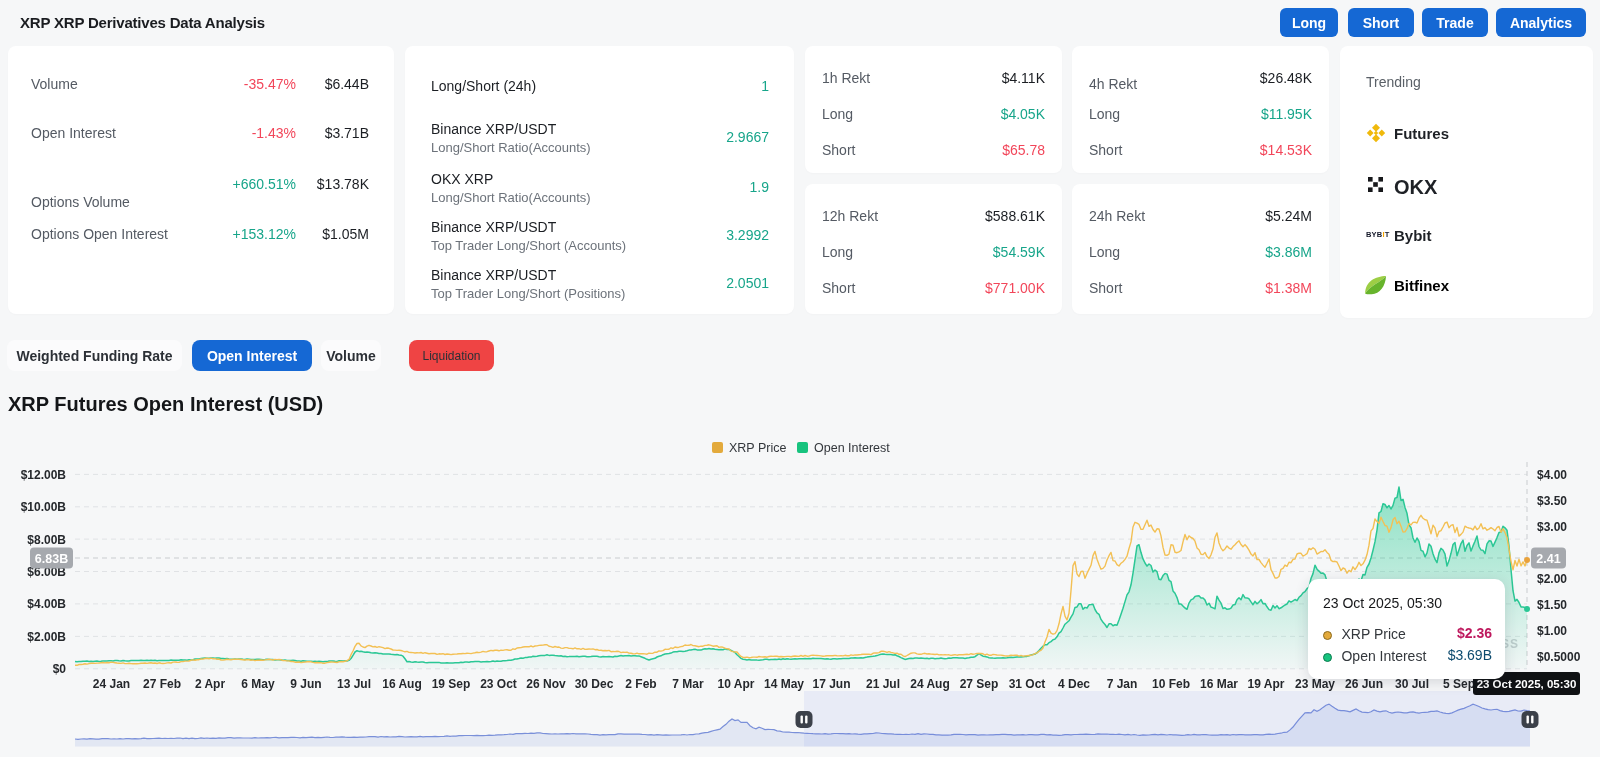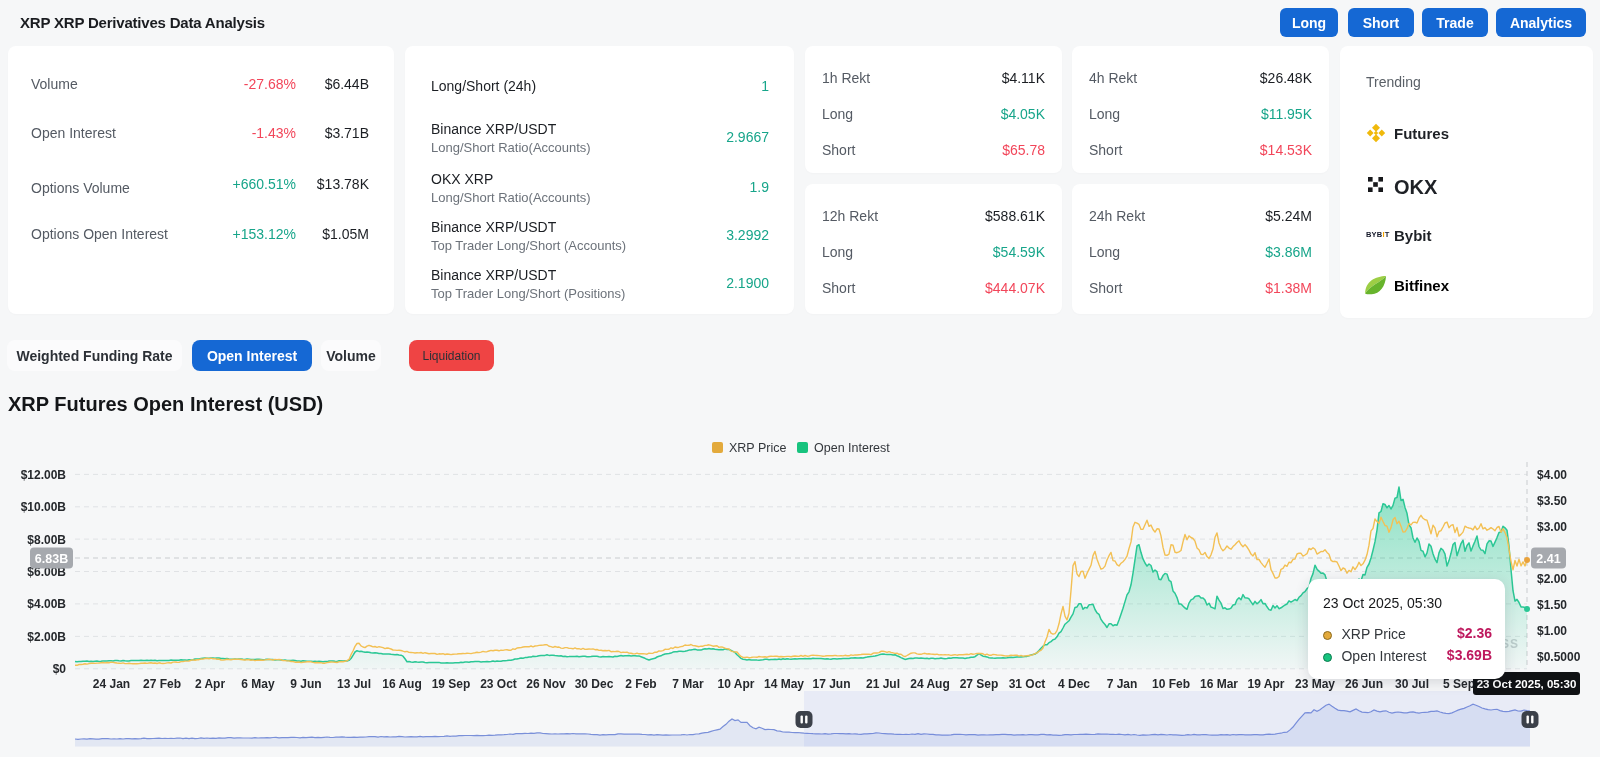--- a/index.html
+++ b/index.html
@@ -13,30 +13,30 @@
 .teal{color:#17a58a;font-size:14px}
 </style></head><body>
 <div style="position:absolute;left:20px;top:14px;font-size:15px;font-weight:bold;color:#1a1c20;letter-spacing:-0.2px">XRP XRP Derivatives Data Analysis</div>
 <div class="btn" style="left:1280px;width:58px">Long</div>
 <div class="btn" style="left:1348px;width:66px">Short</div>
 <div class="btn" style="left:1422px;width:66px">Trade</div>
 <div class="btn" style="left:1496px;width:90px">Analytics</div>
 <div class="card" style="left:8px;top:46px;width:386px;height:268px"></div>
 <div class="abs" style="left:31px;top:74.5px;width:340px;height:18px">
     <span class="lbl" style="position:absolute;left:0;top:1px">Volume</span>
-    <span class="red" style="position:absolute;right:75px;top:1px">-27.68%</span>
+    <span class="red" style="position:absolute;right:75px;top:1px">-35.47%</span>
     <span class="dark" style="position:absolute;right:2px;top:1px">$6.44B</span>
   </div>
 <div class="abs" style="left:31px;top:124px;width:340px;height:18px">
     <span class="lbl" style="position:absolute;left:0;top:1px">Open Interest</span>
     <span class="red" style="position:absolute;right:75px;top:1px">-1.43%</span>
     <span class="dark" style="position:absolute;right:2px;top:1px">$3.71B</span>
   </div>
 <div class="abs" style="left:31px;top:174.5px;width:340px;height:18px">
-    <span class="lbl" style="position:absolute;left:0;top:5px">Options Volume</span>
+    <span class="lbl" style="position:absolute;left:0;top:19px">Options Volume</span>
     <span class="teal" style="position:absolute;right:75px;top:1px">+660.51%</span>
     <span class="dark" style="position:absolute;right:2px;top:1px">$13.78K</span>
   </div>
 <div class="abs" style="left:31px;top:225px;width:340px;height:18px">
     <span class="lbl" style="position:absolute;left:0;top:1px">Options Open Interest</span>
     <span class="teal" style="position:absolute;right:75px;top:1px">+153.12%</span>
     <span class="dark" style="position:absolute;right:2px;top:1px">$1.05M</span>
   </div>
 <div class="card" style="left:405px;top:46px;width:389px;height:268px"></div>
 <div class="abs" style="left:431px;top:78px;width:338px;height:18px">
@@ -54,38 +54,38 @@
     <span class="teal" style="position:absolute;right:0;top:8px">1.9</span>
   </div>
 <div class="abs" style="left:431px;top:218.5px;width:338px;height:38px">
     <span class="dark" style="position:absolute;left:0;top:0">Binance XRP/USDT</span>
     <span style="position:absolute;left:0;top:19px;font-size:13px;color:#6c727a">Top Trader Long/Short (Accounts)</span>
     <span class="teal" style="position:absolute;right:0;top:8px">3.2992</span>
   </div>
 <div class="abs" style="left:431px;top:266.5px;width:338px;height:38px">
     <span class="dark" style="position:absolute;left:0;top:0">Binance XRP/USDT</span>
     <span style="position:absolute;left:0;top:19px;font-size:13px;color:#6c727a">Top Trader Long/Short (Positions)</span>
-    <span class="teal" style="position:absolute;right:0;top:8px">2.1900</span>
+    <span class="teal" style="position:absolute;right:0;top:8px">2.0501</span>
   </div>
 <div class="card" style="left:805px;top:46px;width:257px;height:127px"></div>
 <div class="abs" style="left:822px;top:68.5px;width:223px;height:18px">
     <span class="lbl" style="position:absolute;left:0;top:1px">1h Rekt</span>
     <span class="dark" style="position:absolute;right:0;top:1px">$4.11K</span>
   </div>
 <div class="abs" style="left:822px;top:105px;width:223px;height:18px">
     <span class="lbl" style="position:absolute;left:0;top:1px">Long</span>
     <span class="teal" style="position:absolute;right:0;top:1px">$4.05K</span>
   </div>
 <div class="abs" style="left:822px;top:141px;width:223px;height:18px">
     <span class="lbl" style="position:absolute;left:0;top:1px">Short</span>
     <span class="red" style="position:absolute;right:0;top:1px">$65.78</span>
   </div>
 <div class="card" style="left:1072px;top:46px;width:257px;height:127px"></div>
 <div class="abs" style="left:1089px;top:68.5px;width:223px;height:18px">
-    <span class="lbl" style="position:absolute;left:0;top:1px">4h Rekt</span>
+    <span class="lbl" style="position:absolute;left:0;top:7px">4h Rekt</span>
     <span class="dark" style="position:absolute;right:0;top:1px">$26.48K</span>
   </div>
 <div class="abs" style="left:1089px;top:105px;width:223px;height:18px">
     <span class="lbl" style="position:absolute;left:0;top:1px">Long</span>
     <span class="teal" style="position:absolute;right:0;top:1px">$11.95K</span>
   </div>
 <div class="abs" style="left:1089px;top:141px;width:223px;height:18px">
     <span class="lbl" style="position:absolute;left:0;top:1px">Short</span>
     <span class="red" style="position:absolute;right:0;top:1px">$14.53K</span>
   </div>
@@ -93,21 +93,21 @@
 <div class="abs" style="left:822px;top:207px;width:223px;height:18px">
     <span class="lbl" style="position:absolute;left:0;top:1px">12h Rekt</span>
     <span class="dark" style="position:absolute;right:0;top:1px">$588.61K</span>
   </div>
 <div class="abs" style="left:822px;top:242.5px;width:223px;height:18px">
     <span class="lbl" style="position:absolute;left:0;top:1px">Long</span>
     <span class="teal" style="position:absolute;right:0;top:1px">$54.59K</span>
   </div>
 <div class="abs" style="left:822px;top:279px;width:223px;height:18px">
     <span class="lbl" style="position:absolute;left:0;top:1px">Short</span>
-    <span class="red" style="position:absolute;right:0;top:1px">$444.07K</span>
+    <span class="red" style="position:absolute;right:0;top:1px">$771.00K</span>
   </div>
 <div class="card" style="left:1072px;top:184px;width:257px;height:130px"></div>
 <div class="abs" style="left:1089px;top:207px;width:223px;height:18px">
     <span class="lbl" style="position:absolute;left:0;top:1px">24h Rekt</span>
     <span class="dark" style="position:absolute;right:0;top:1px">$5.24M</span>
   </div>
 <div class="abs" style="left:1089px;top:242.5px;width:223px;height:18px">
     <span class="lbl" style="position:absolute;left:0;top:1px">Long</span>
     <span class="teal" style="position:absolute;right:0;top:1px">$3.86M</span>
   </div>
@@ -237,13 +237,13 @@
 <div class="abs" style="left:1308px;top:579px;width:197px;height:100px;background:#fff;
 border-radius:10px;box-shadow:0 3px 14px rgba(40,45,60,0.16)">
 <div style="position:absolute;left:15px;top:16px;font-size:14px;color:#17181a">23 Oct 2025, 05:30</div>
 <div style="position:absolute;left:15px;top:46px;right:13px;height:18px">
 <span style="display:inline-block;width:9px;height:9px;border-radius:50%;background:#e3aa3c;border:1.5px solid #8a6a1e;vertical-align:-1px"></span>
 <span style="font-size:14px;color:#33373c;margin-left:5px">XRP Price</span>
 <span style="position:absolute;right:0;top:0;font-size:14px;font-weight:bold;color:#be185d">$2.36</span></div>
 <div style="position:absolute;left:15px;top:68px;right:13px;height:18px">
 <span style="display:inline-block;width:9px;height:9px;border-radius:50%;background:#17c37e;border:1.5px solid #0c7a4e;vertical-align:-1px"></span>
 <span style="font-size:14px;color:#33373c;margin-left:5px">Open Interest</span>
-<span style="position:absolute;right:0;top:0;font-size:14px;font-weight:bold;color:#be185d">$3.69B</span></div>
+<span style="position:absolute;right:0;top:0;font-size:14px;font-weight:normal;color:#0c4a6e">$3.69B</span></div>
 </div>
 </body></html>

